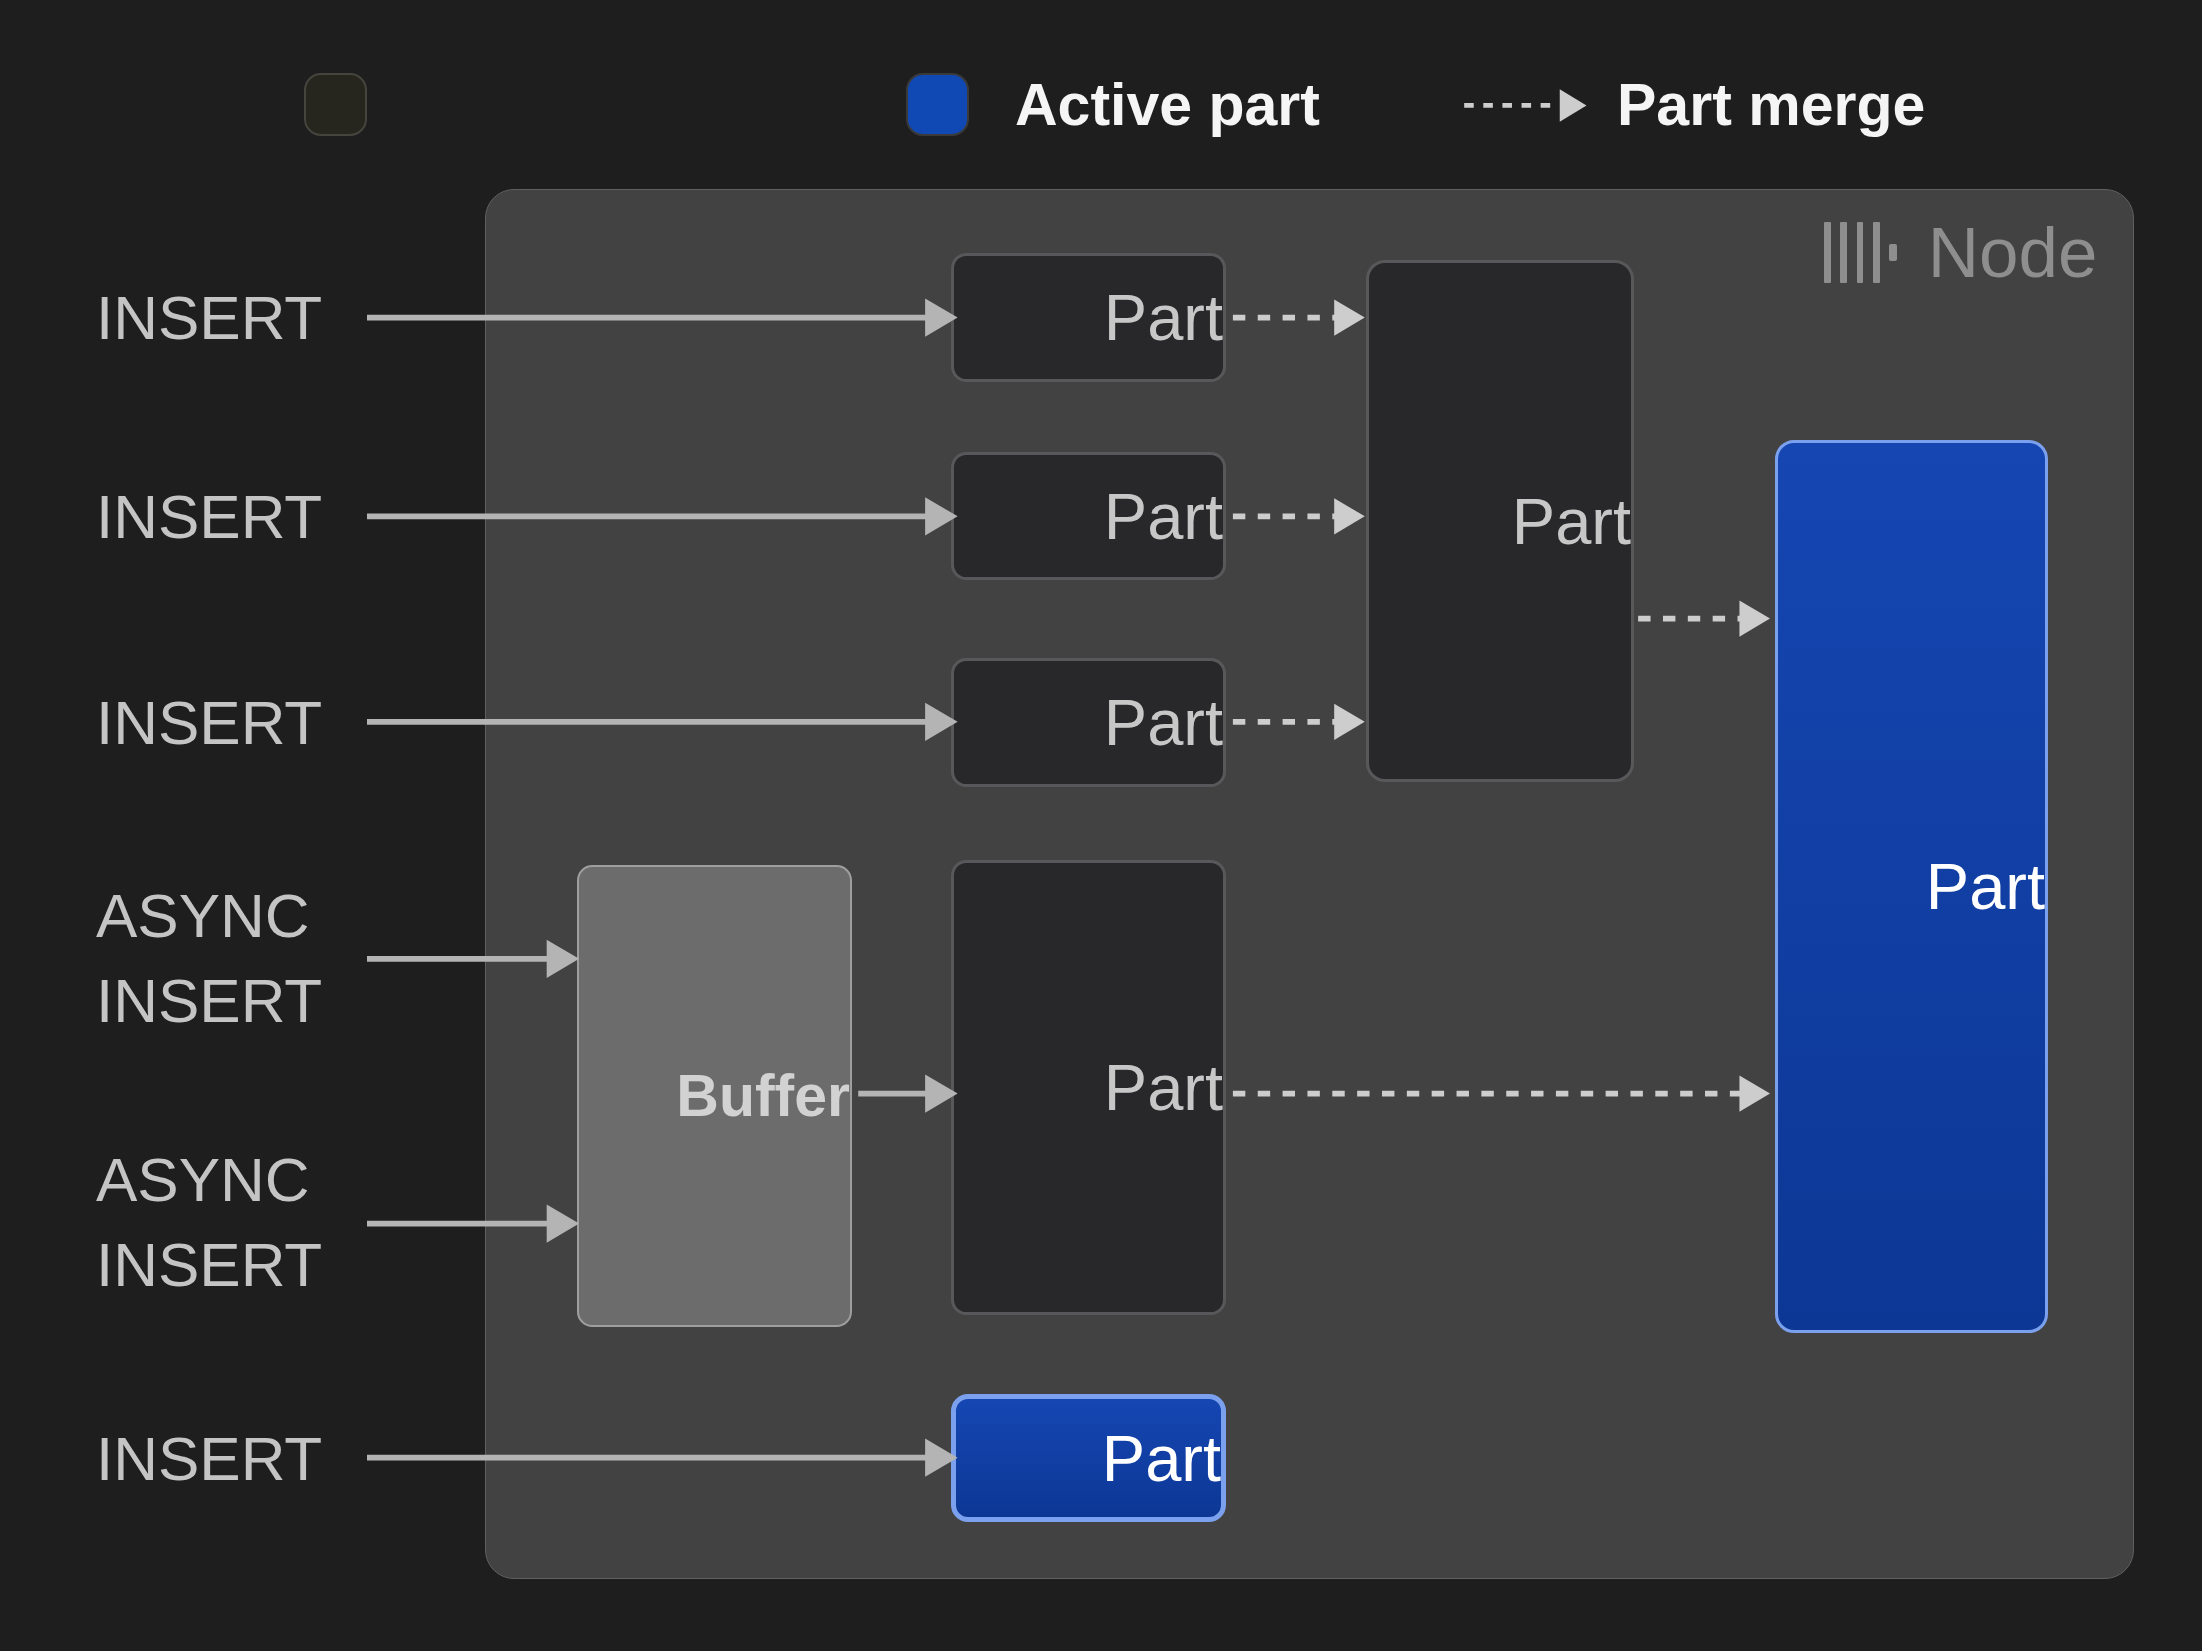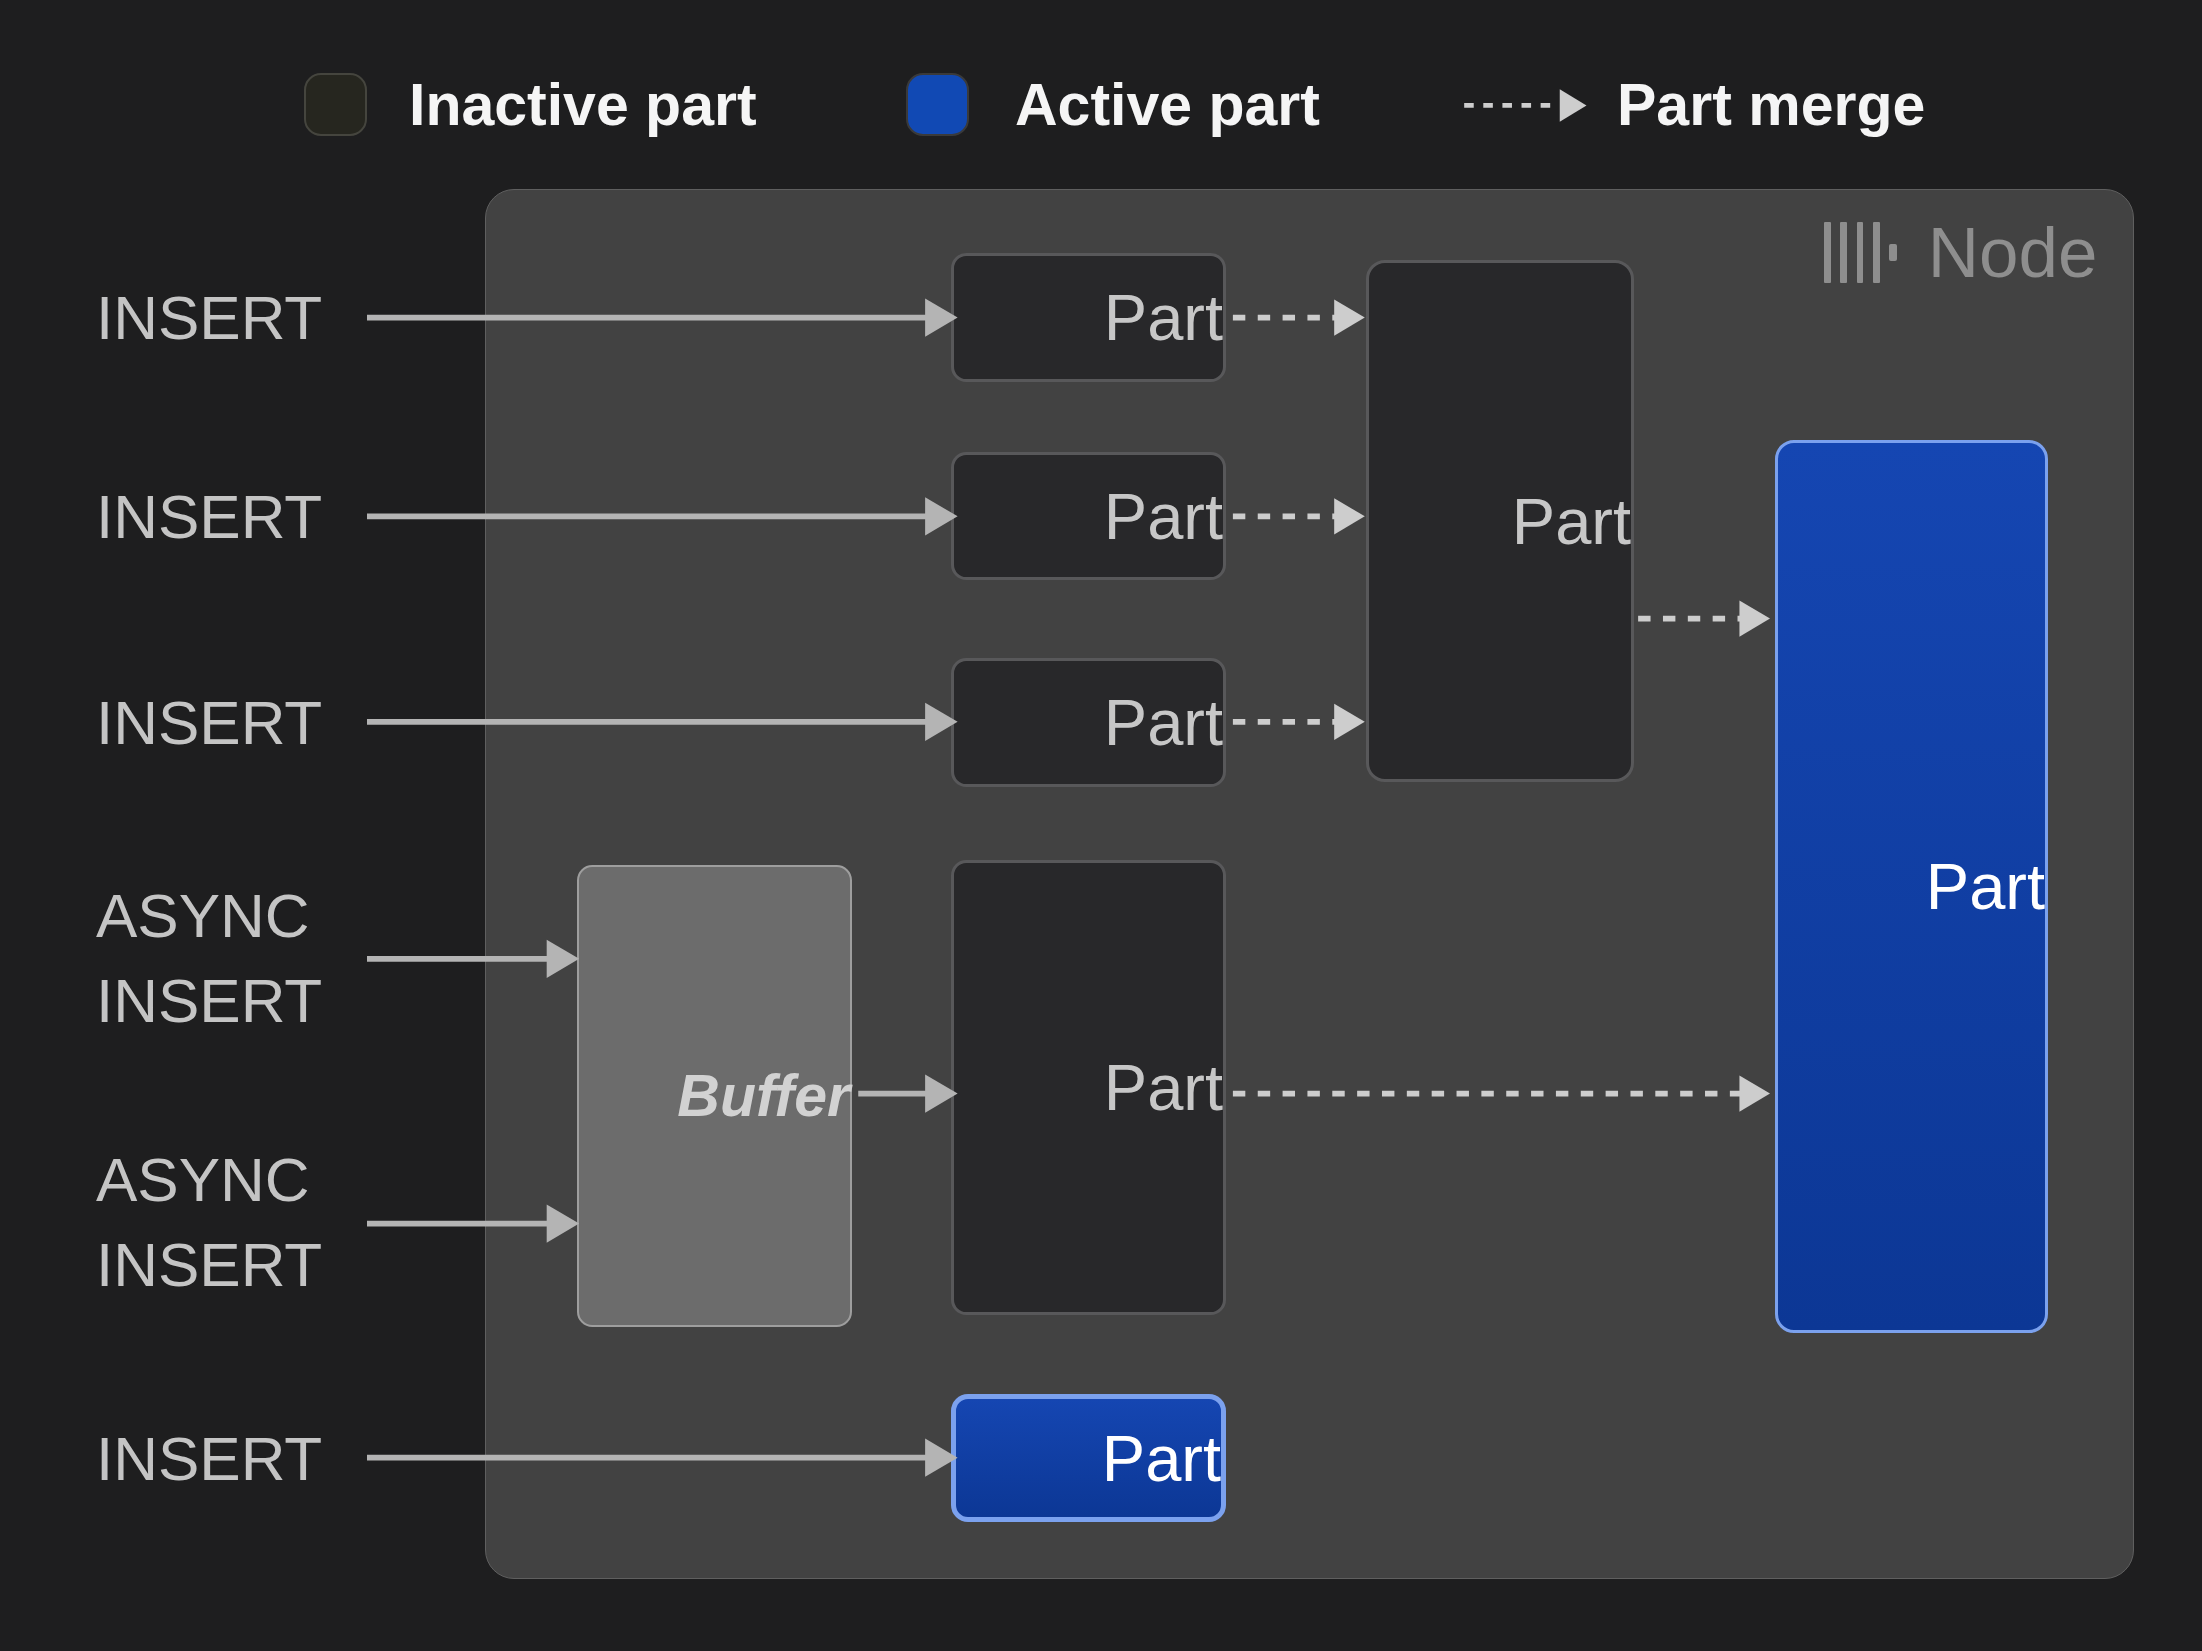--- a/index.html
+++ b/index.html
@@ -87,40 +87,39 @@
   .box.buffer-box{
     background:var(--buffer-bg);
     border:2.9px solid var(--buffer-border);
     color:var(--buffer-text);
   }
   .box.buffer-box .box-label{font-size:59px;font-weight:600;}
   #part-1{left:951px;top:253px;width:275px;height:129px;}
   #part-2{left:951px;top:452px;width:275px;height:128px;}
   #part-3{left:951px;top:658px;width:275px;height:129px;}
   #merge-target{left:1366px;top:260px;width:268px;height:522px;border-radius:19px;}
-  #buffer{left:577px;top:865px;width:275px;height:462px;font-style:italic;}
+  #buffer{left:577px;top:865px;width:275px;height:462px;}
   #buffered-part{left:951px;top:860px;width:275px;height:455px;}
   #active-main{left:1775px;top:440px;width:273px;height:893px;border-radius:19px;}
   #active-bottom{left:951px;top:1394px;width:275px;height:128px;border-width:5.7px;border-radius:17px;}
   
   svg.arrows{position:absolute;left:0;top:0;pointer-events:none;}
   .arrow-solid line{stroke:var(--arrow-solid);stroke-width:6;}
   .arrow-solid polygon{fill:var(--arrow-solid);}
   .arrow-dashed line{stroke:var(--arrow-dashed);stroke-width:6;stroke-dasharray:13 13;}
   .arrow-dashed polygon{fill:var(--arrow-dashed);}
   .arrow-legend line{stroke:var(--arrow-dashed);stroke-width:5;stroke-dasharray:10 10;}
   .arrow-legend polygon{fill:var(--arrow-dashed);}
 </style>
 </head>
 <body>
 
 <div class="canvas">
 
   <span class="swatch inactive"></span>
-  <span class="legend-label l1">Inactive part</span>
   <span class="swatch active"></span>
   <span class="legend-label l3">Part merge</span>
   <span class="legend-label l2">Active part</span>
 
   <div class="node"></div>
   <div class="node-header">
     <span class="ch-logo">
       <span class="bar"></span>
       <span class="bar"></span>
       <span class="bar"></span>

